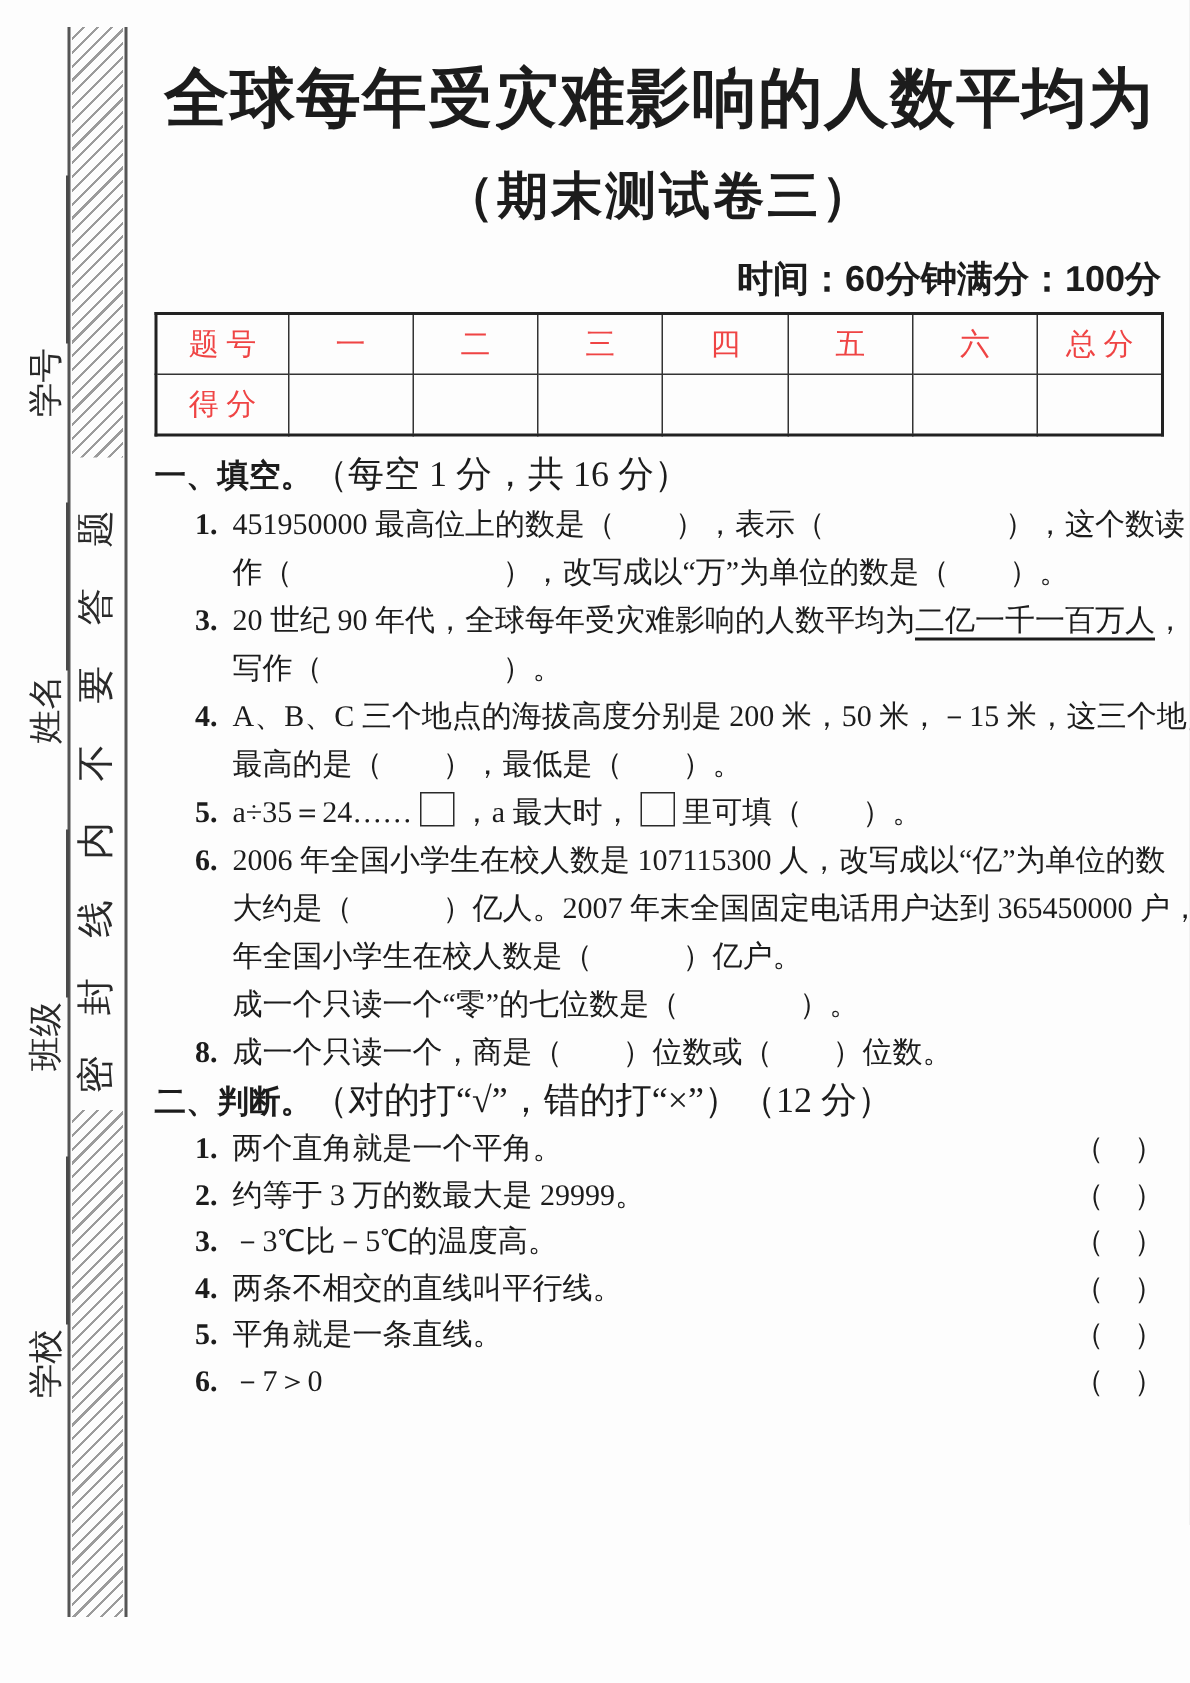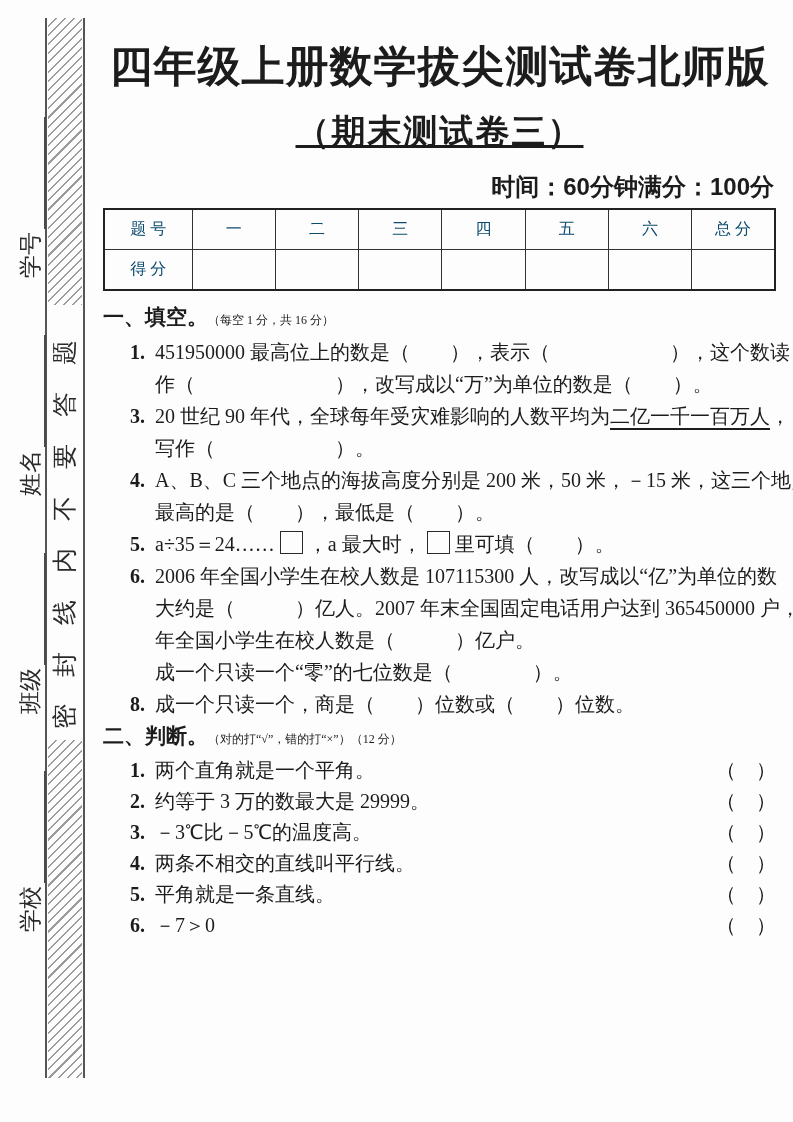--- a/index.html
+++ b/index.html
@@ -34,37 +34,37 @@
   .fline { display:inline-block; width:112px; height:1.1em; border-bottom:2px solid #4a4a4a; margin-left:3px; }
 
   
   .main { position:absolute; left:103px; top:30px; width:673px; }
   .title {
     font-family:"Liberation Sans", sans-serif; font-weight:800;
     font-size:43px; line-height:72px; text-align:center; letter-spacing:1px; white-space:nowrap;
   }
   .subtitle {
     font-family:"Liberation Sans", sans-serif; font-weight:800;
-    font-size:34px; line-height:54px; text-align:center; margin-top:2px; letter-spacing:2px;text-decoration:underline;
+    font-size:34px; line-height:54px; text-align:center; margin-top:2px; letter-spacing:2px;
   }
   .meta {
     font-family:"Liberation Sans", sans-serif; font-weight:700;
     font-size:24px; line-height:30px; text-align:right; margin:14px 2px 6px 0;
   }
   table.score-table { width:100%; border-collapse:collapse; border:2px solid #222; table-layout:fixed; }
   table.score-table td {
     border:1px solid #333; height:39px; text-align:center; vertical-align:middle;
-    font-size:16px; color:#0c4a6e; padding:0;
+    font-size:20px; color:#ef4444; padding:0;
   }
   col.c0 { width:88px; }
 
   .content { margin-top:10px; font-size:20px; line-height:32px; }
   .sec-heading { white-space:nowrap; }
   .sec-title { font-family:"Liberation Sans", sans-serif; font-weight:bold; font-size:21px; }
-  .sec-note { font-size:12px; }
+  .sec-note { font-size:24px; }
   .items { padding-left:27px; }
   .item { padding-left:25px; }
   .line { white-space:nowrap; }
   .line.first { text-indent:-25px; }
   .num { display:inline-block; width:25px; text-indent:0; font-weight:bold; font-family:"Liberation Serif", serif; }
   .ul { text-decoration:underline; text-underline-offset:5px; text-decoration-thickness:1.5px; }
   .sq { display:inline-block; width:21px; height:21px; border:1.5px solid #2a2a2a; vertical-align:-3px; margin:0 5px; background:#fdfdfd; }
   .judge-items { padding-left:27px; }
   .jrow { display:flex; line-height:31px; white-space:nowrap; }
   .jparen { margin-left:auto; }
@@ -93,21 +93,21 @@
       <span class="flabel">姓名</span>
       <span class="fline"></span>
     </span>
     <span class="field">
       <span class="flabel">学号</span>
       <span class="fline"></span>
     </span>
   </div>
 
   <div class="main">
-    <div class="title">四年级上册数学拔尖测试卷北师版</div>
+    <div class="title">全球每年受灾难影响的人数平均为</div>
     <div class="subtitle">（期末测试卷三）</div>
     <div class="meta">时间：60分钟满分：100分</div>
 
     <table class="score-table">
       <colgroup>
           <col class="c0">
           <col>
           <col>
           <col>
           <col>

